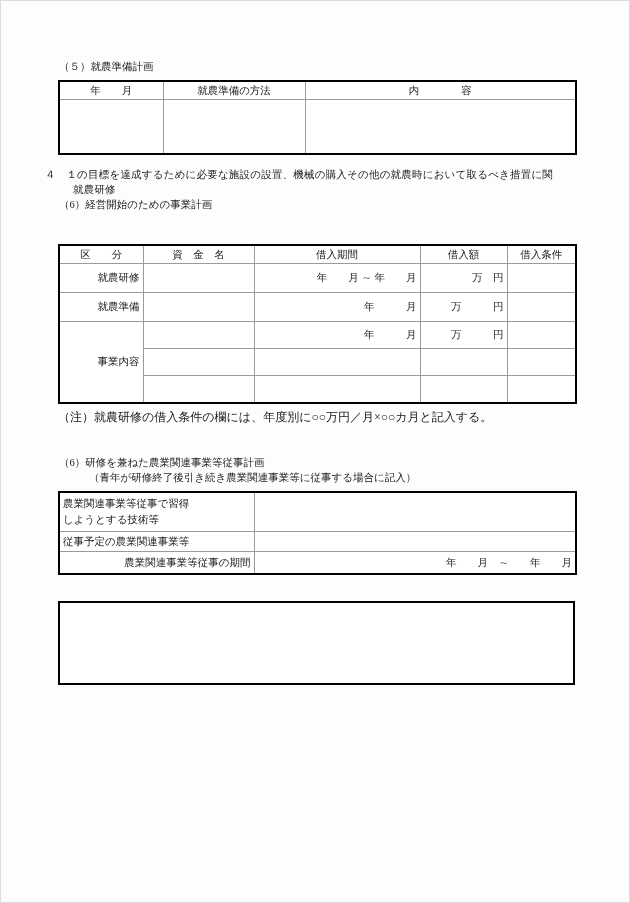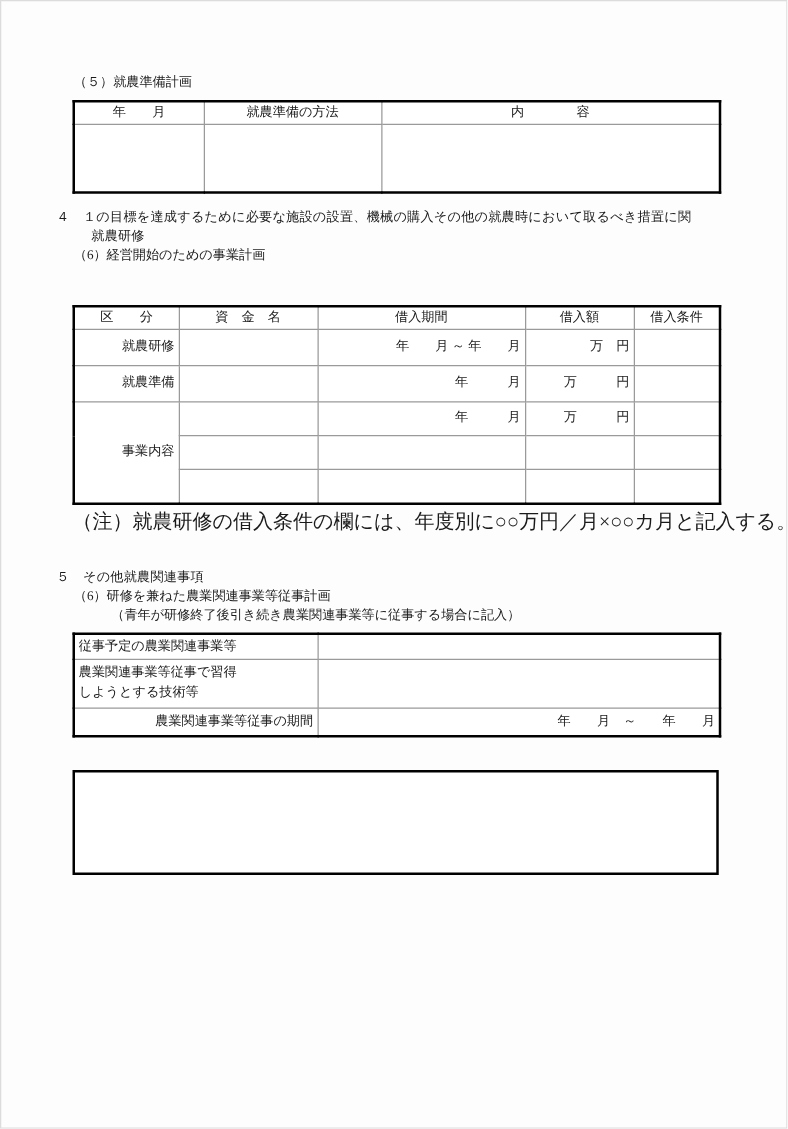--- a/index.html
+++ b/index.html
@@ -82,21 +82,21 @@
 
   .blank-box {
     width: 517px;
     margin-left: 13px;
     height: 84px;
     border: 2px solid #000;
     background: #ffffff;
     box-sizing: border-box;
   }
   .note {
-    font-size: 16px;
+    font-size: 12px;
     line-height: 15px;
     white-space: pre;
     padding-left: 13px;
   }
 </style>
 </head>
 <body>
 
 <div class="page">
   <div class="content">
@@ -190,41 +190,40 @@
           <td></td>
         </tr>
       </tbody>
     </table>
 
     <div class="gap-s"></div>
     <div class="note">（注）就農研修の借入条件の欄には、年度別に○○万円／月×○○カ月と記入する。</div>
 
     <div class="gap-xl"></div>
 
-    <div class="line">５　その他就農関連事項</div>
     <div class="sec-head indent1">（6）研修を兼ねた農業関連事業等従事計画</div>
     <div class="sec-head indent3">（青年が研修終了後引き続き農業関連事業等に従事する場合に記入）</div>
     <div class="gap-s"></div>
 
     <table class="form">
       <colgroup>
           <col style="width:195px">
           <col style="width:322px">
         </colgroup>
       <tbody>
         <tr>
-          <td class="l" style="height:19px">従事予定の農業関連事業等</td>
-          <td></td>
-        </tr>
-        <tr>
           <td class="l" style="height:38px; line-height:16px">農業関連事業等従事で習得
 しようとする技術等</td>
           <td></td>
         </tr>
         <tr>
+          <td class="l" style="height:19px">従事予定の農業関連事業等</td>
+          <td></td>
+        </tr>
+        <tr>
           <td class="c" style="height:21px">農業関連事業等従事の期間</td>
           <td class="c">年　　月　～　　年　　月</td>
         </tr>
       </tbody>
     </table>
 
     <div class="gap-l"></div>
 
     <div class="gap-s"></div>
     <div class="blank-box"></div>

